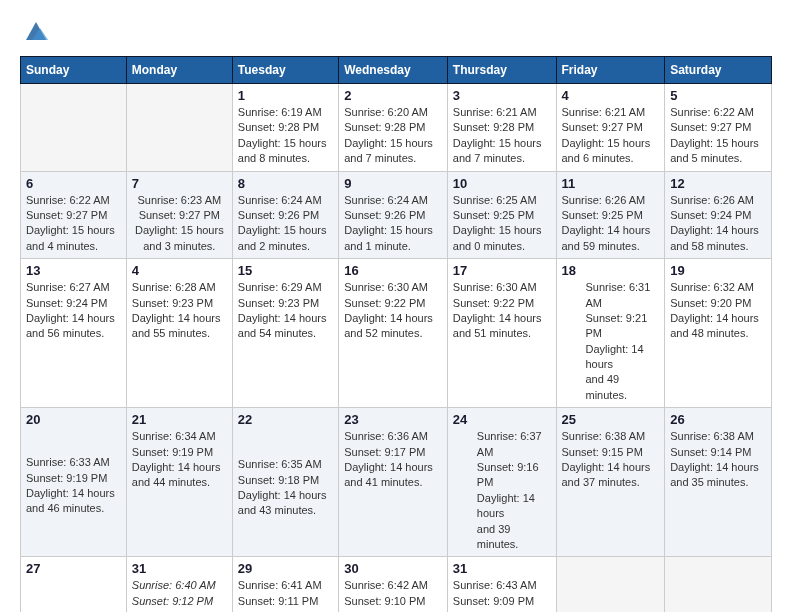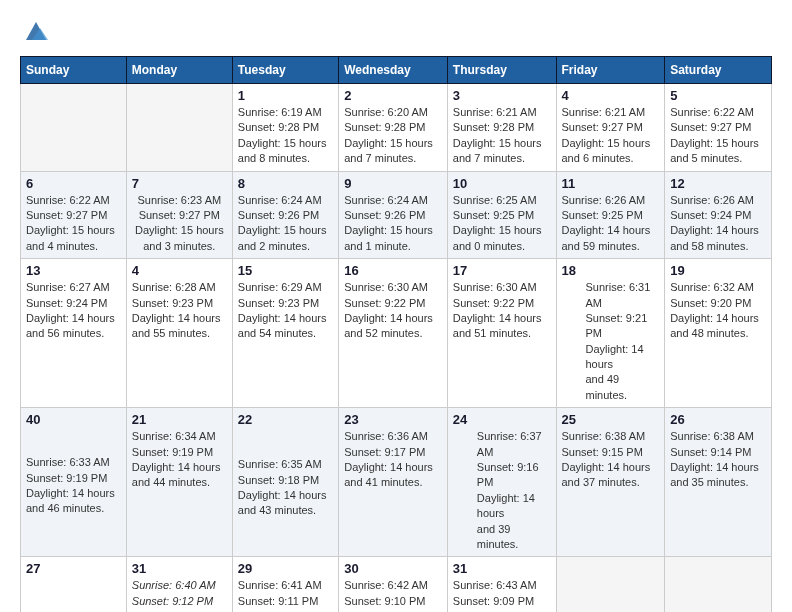--- a/index.html
+++ b/index.html
@@ -269,21 +269,21 @@
           <td>
             <div class="day-num">19</div>
             <div class="day-info" style="white-space: pre-line;">Sunrise: 6:32 AM
 Sunset: 9:20 PM
 Daylight: 14 hours
 and 48 minutes.</div>
           </td>
         </tr>
         <tr class="alt-row">
           <td>
-            <div class="day-num">40</div>
+            <div class="day-num">20</div>
             <div class="day-info" style="white-space: pre-line; margin-top: 28px;">Sunrise: 6:33 AM
 Sunset: 9:19 PM
 Daylight: 14 hours
 and 46 minutes.</div>
           </td>
           <td>
             <div class="day-num">21</div>
             <div class="day-info" style="white-space: pre-line;">Sunrise: 6:34 AM
 Sunset: 9:19 PM
 Daylight: 14 hours

